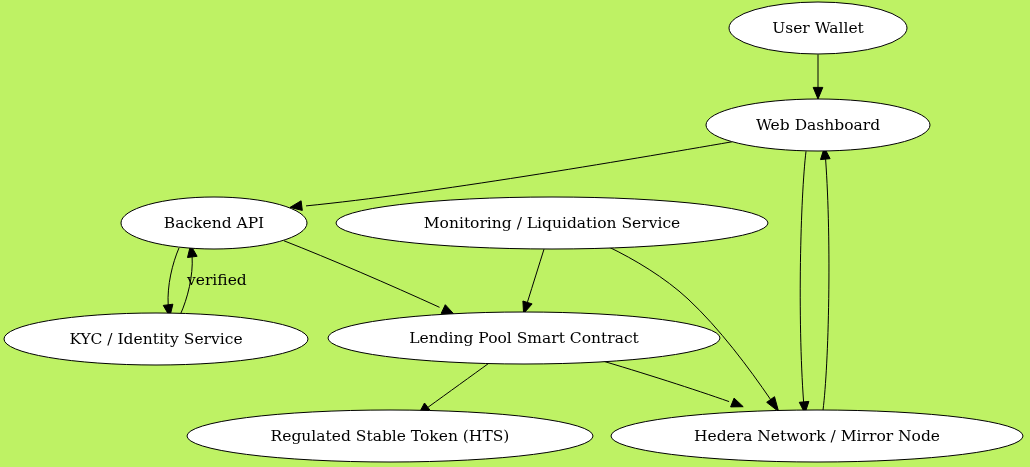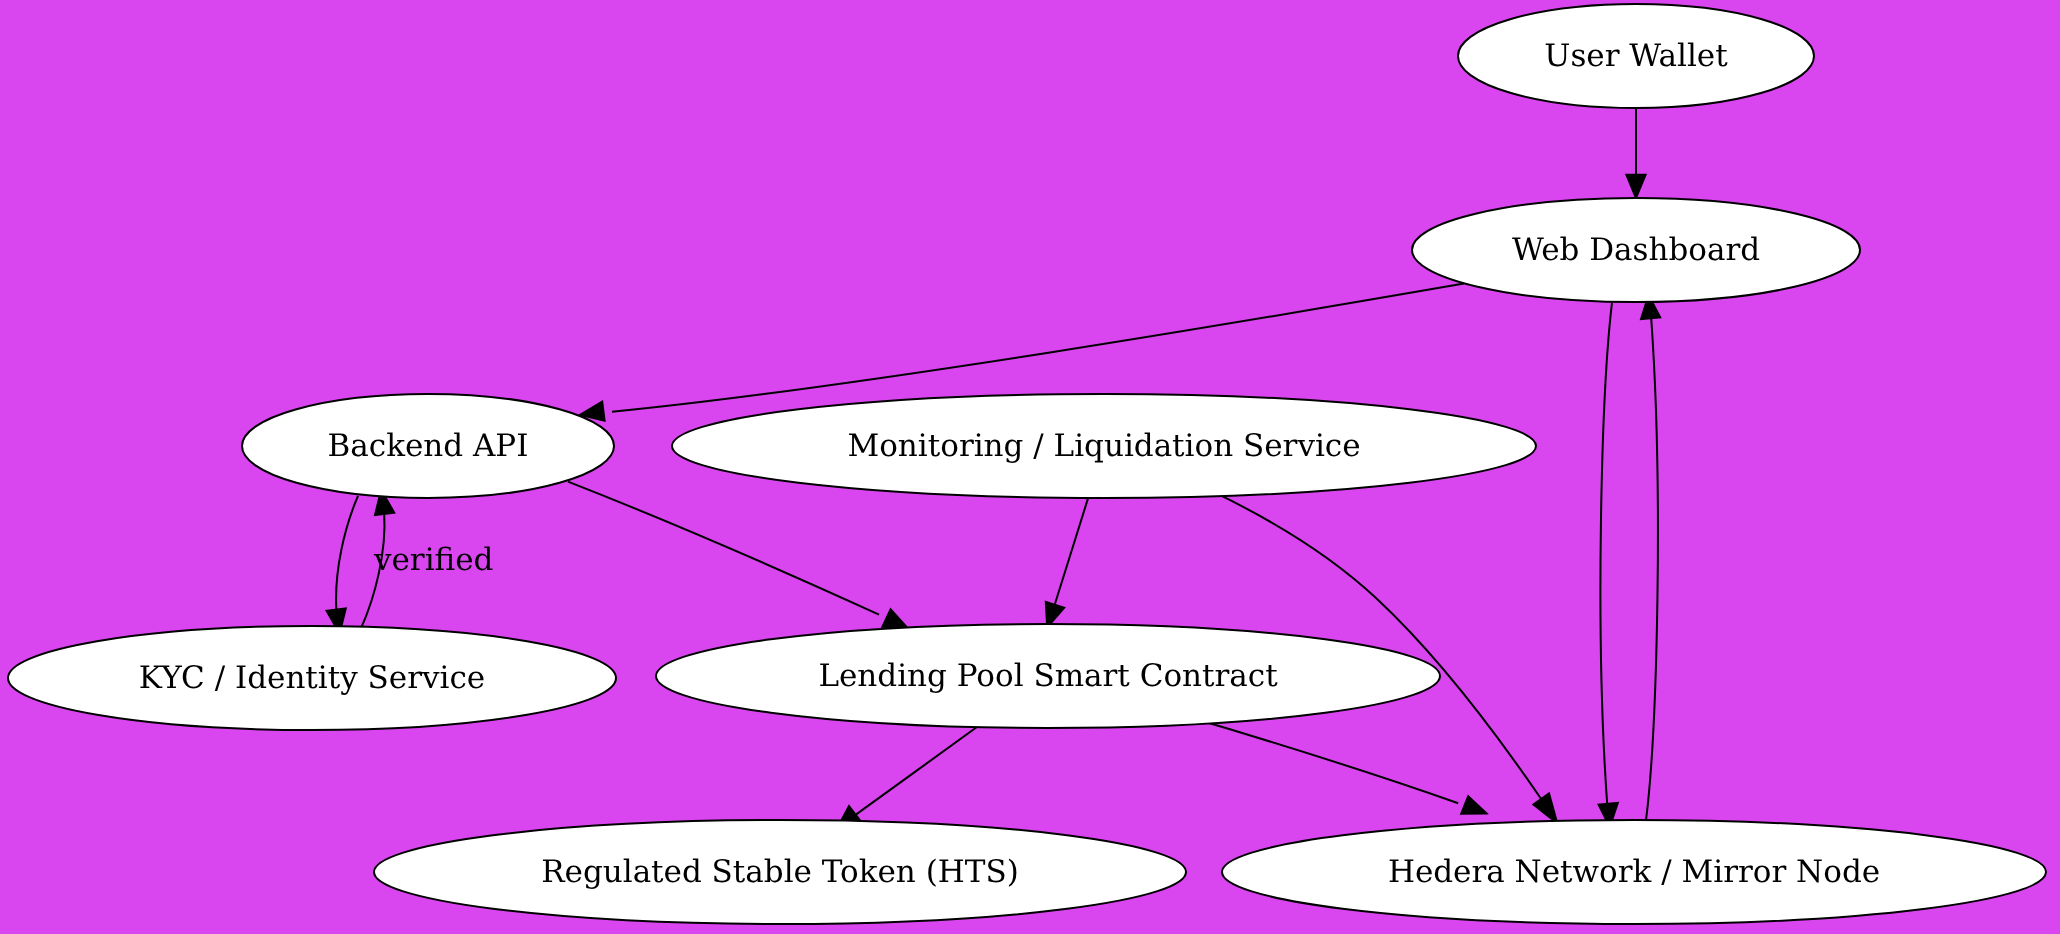--- a/index.html
+++ b/index.html
@@ -10,21 +10,21 @@
   body {
     width: 1030px;
     height: 467px;
     font-family: "DejaVu Serif", "Liberation Serif", serif;
     overflow: hidden;
   }
   #graph-root {
     position: relative;
     width: 1030px;
     height: 467px;
-    background: #d946ef;
+    background: #bef264;
   }
   svg#graph-canvas {
     display: block;
     width: 1030px;
     height: 467px;
   }
   .node-ellipse {
     fill: #ffffff;
     stroke: #000000;
     stroke-width: 1;

